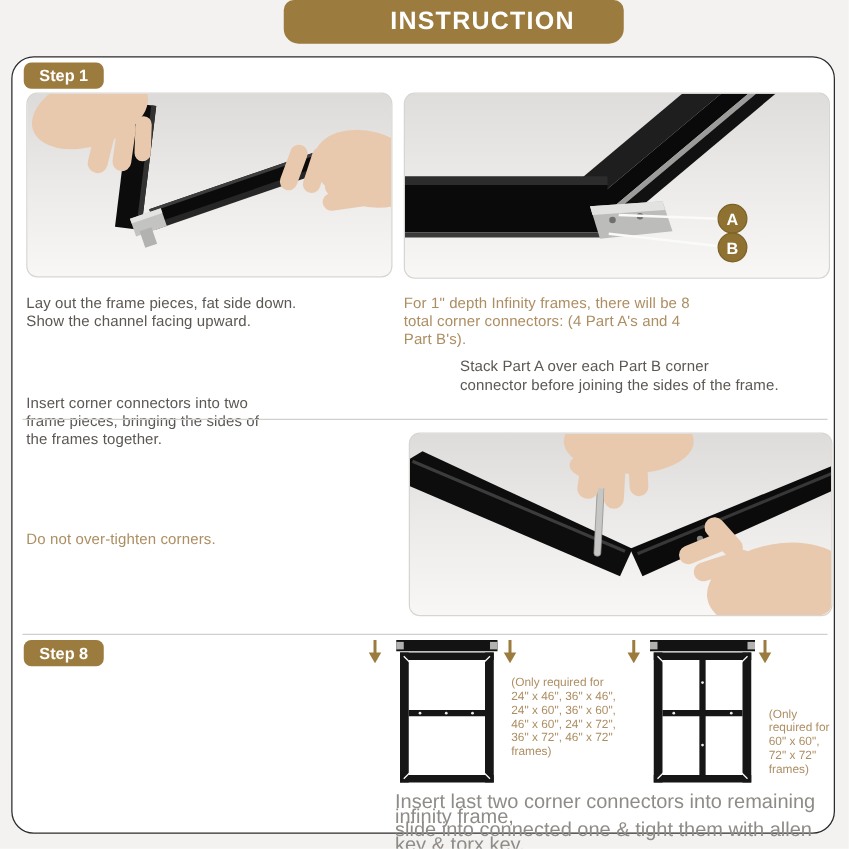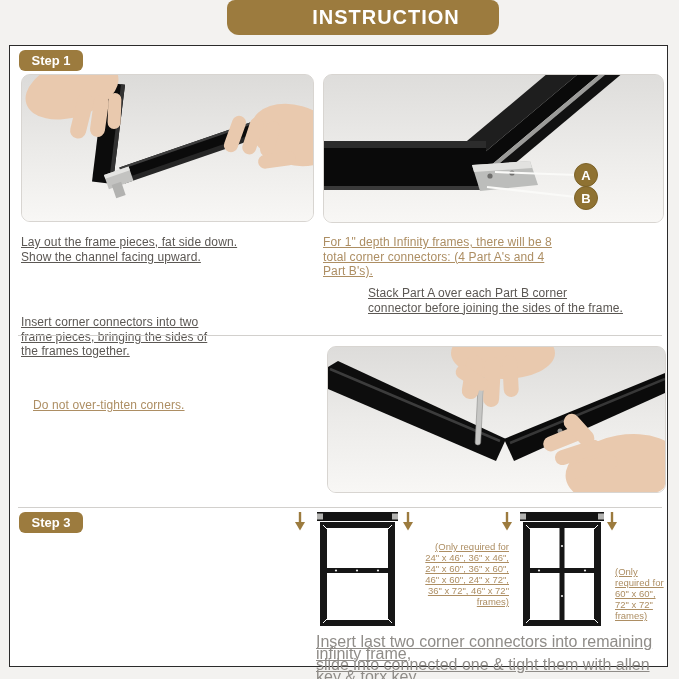--- a/index.html
+++ b/index.html
@@ -3,34 +3,34 @@
 <meta charset="utf-8">
 <style>
   html,body{margin:0;padding:0;}
   body{
     width:679px;height:679px;position:relative;overflow:hidden;
     background:#f3f2f0;
     font-family:"Liberation Sans",sans-serif;
     -webkit-font-smoothing:antialiased;
   }
   .abs{position:absolute;}
-  .txt{white-space:pre-line;text-decoration:underline;}
+  .txt{white-space:pre-line;}
 
   
   .banner{
     left:227px;top:0;width:226px;height:35px;
     background:#9c7b3e;border-radius:8px 8px 12px 12px;
     display:flex;align-items:center;justify-content:center;
     color:#fff;font-weight:bold;font-size:20px;letter-spacing:1px;padding-left:46px;
   }
 
   
   .content-box{
     left:9px;top:45px;width:657px;height:620px;
-    background:#fff;border:1.5px solid #2b2b2b;border-radius:0;
+    background:#fff;border:1.5px solid #2b2b2b;border-radius:18px;
   }
 
   .step-badge{
     background:#9c7b3e;color:#fff;font-weight:bold;font-size:13px;
     border-radius:6px;display:flex;align-items:center;justify-content:center;
     width:64px;height:21px;
   }
 
   .photo{
     border:1px solid #d8d5d1;border-radius:9px;overflow:hidden;
@@ -157,21 +157,21 @@
 the frames together.</div>
 
   <div class="abs body-text gold-text txt" style="left:313px;top:189px;width:335px;">For 1" depth Infinity frames, there will be 8
 total corner connectors: (4 Part A's and 4
 Part B's).</div>
   <div class="abs body-text txt" style="left:313px;top:240px;width:335px;margin-left:45px;">Stack Part A over each Part B corner
 connector before joining the sides of the frame.</div>
 
   <div class="abs divider" style="left:8px;top:289px;width:644px;"></div>
 
-  <div class="abs body-text gold-text txt" style="left:11px;top:352px;width:300px;margin-left:12px;">Do not over-tighten corners.</div>
+  <div class="abs body-text gold-text txt" style="left:11px;top:378px;width:300px;">Do not over-tighten corners.</div>
 
   <div class="abs photo" style="left:317px;top:300px;width:337px;height:145px;">
     <svg width="337" height="145" viewBox="0 0 337 145">
       <defs>
         <linearGradient id="tbl3" x1="0" y1="0" x2="0" y2="1">
           <stop offset="0" stop-color="#dddcda"></stop>
             <stop offset="0.5" stop-color="#ecebe9"></stop>
             <stop offset="1" stop-color="#f8f7f5"></stop>
         </linearGradient>
       </defs>
@@ -203,21 +203,21 @@
         <rect x="226" y="98" width="48" height="15" rx="7.5" transform="rotate(-18 250 105)"></rect>
         <rect x="240" y="112" width="50" height="15" rx="7.5" transform="rotate(-14 265 119)"></rect>
         <rect x="243" y="64" width="16" height="38" rx="8" transform="rotate(-42 251 83)"></rect>
       </g>
     </svg>
   </div>
 
   <div class="abs divider" style="left:8px;top:461px;width:644px;"></div>
 
   <div class="abs step-badge" style="left:9px;top:466px;">
-    <span>Step 3</span>
+    <span>Step 8</span>
   </div>
 
 
   <svg class="abs" style="left:284px;top:466px;" width="12" height="19" viewBox="0 0 12 19">
     <line x1="6" y1="0" x2="6" y2="11" stroke="#9c7b3e" stroke-width="2.4"></line>
       <polygon points="1,10 11,10 6,18.5" fill="#9c7b3e"></polygon>
   </svg>
   <svg class="abs" style="left:392px;top:466px;" width="12" height="19" viewBox="0 0 12 19">
     <line x1="6" y1="0" x2="6" y2="11" stroke="#9c7b3e" stroke-width="2.4"></line>
       <polygon points="1,10 11,10 6,18.5" fill="#9c7b3e"></polygon>
@@ -242,21 +242,21 @@
     <line x1="7" y1="15" x2="14" y2="22" stroke="#ffffff" stroke-width="1"></line>
     <line x1="76" y1="15" x2="69" y2="22" stroke="#ffffff" stroke-width="1"></line>
     <line x1="7" y1="113" x2="14" y2="106" stroke="#ffffff" stroke-width="1"></line>
     <line x1="76" y1="113" x2="69" y2="106" stroke="#ffffff" stroke-width="1"></line>
     <rect x="11" y="58" width="61" height="5" fill="#161616"></rect>
     <circle cx="20" cy="60.5" r="1.1" fill="#eeeeee"></circle>
     <circle cx="41" cy="60.5" r="1.1" fill="#eeeeee"></circle>
     <circle cx="62" cy="60.5" r="1.1" fill="#eeeeee"></circle>
   </svg>
 
-  <div class="abs note-text txt" style="left:399px;top:495px;width:100px;text-align:right;">(Only required for
+  <div class="abs note-text txt" style="left:399px;top:495px;width:100px;">(Only required for
 24" x 46", 36" x 46",
 24" x 60", 36" x 60",
 46" x 60", 24" x 72",
 36" x 72", 46" x 72"
 frames)</div>
 
   <svg class="abs" style="left:509px;top:464px;" width="86" height="120" viewBox="0 0 86 120">
     <rect x="1" y="2" width="84" height="9" fill="#131313"></rect>
     <rect x="1" y="3.5" width="6" height="6" fill="#b2b2b0"></rect>
     <rect x="79" y="3.5" width="6" height="6" fill="#b2b2b0"></rect>

